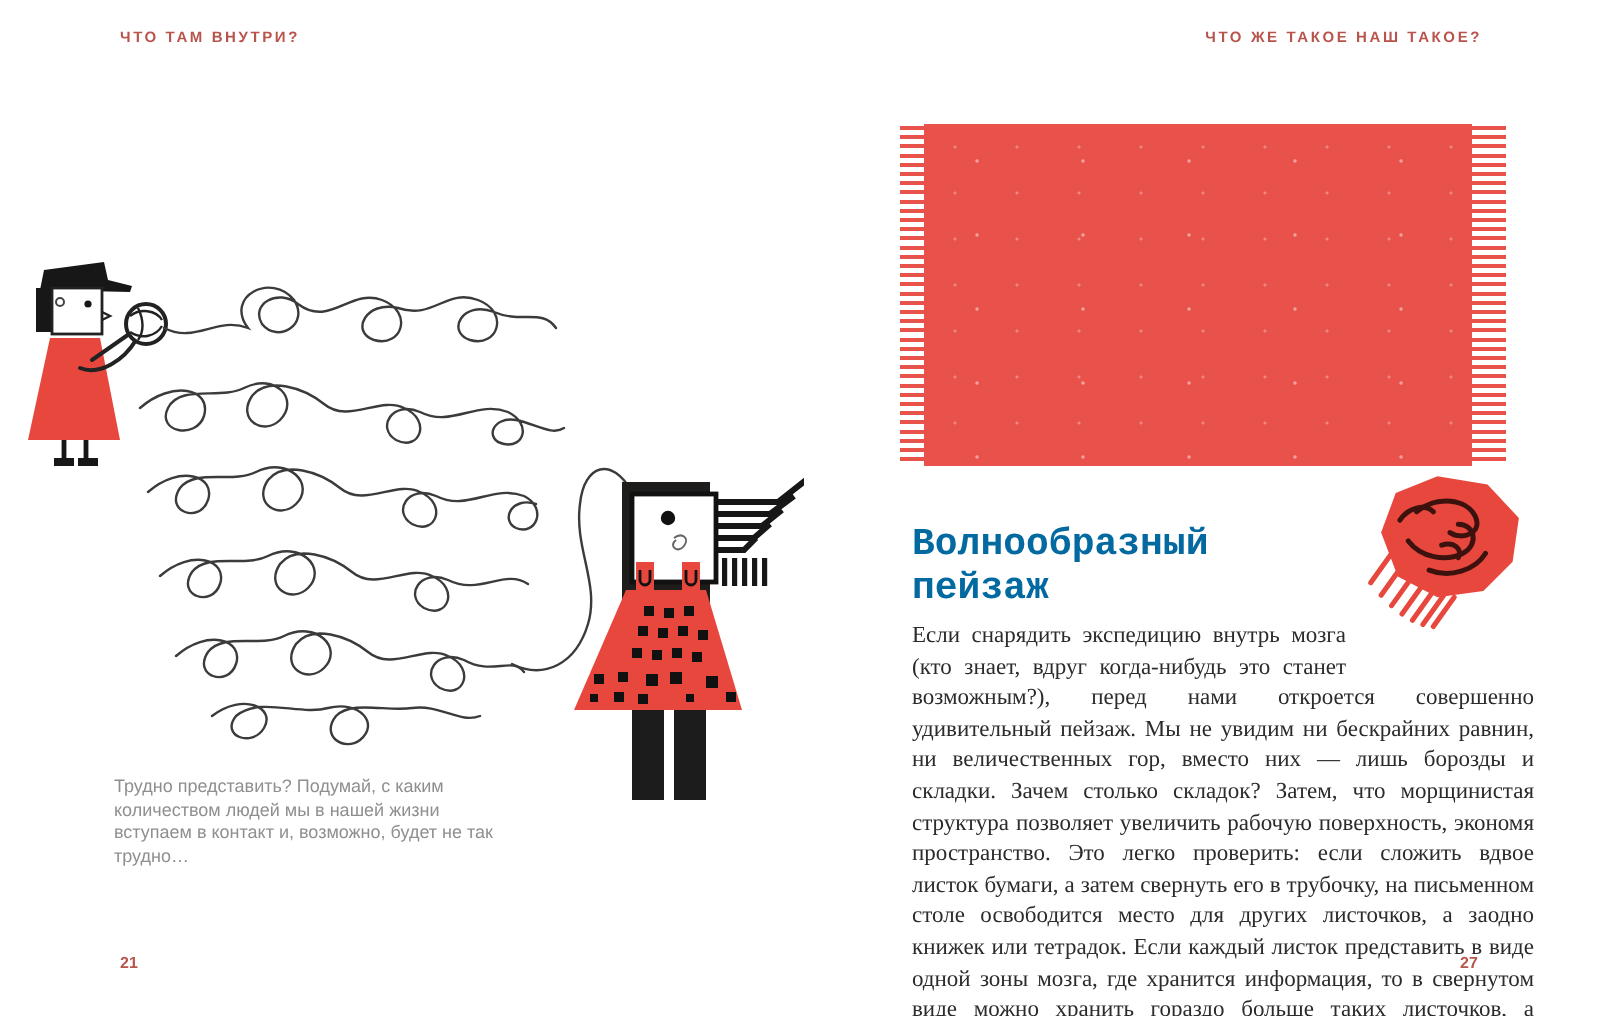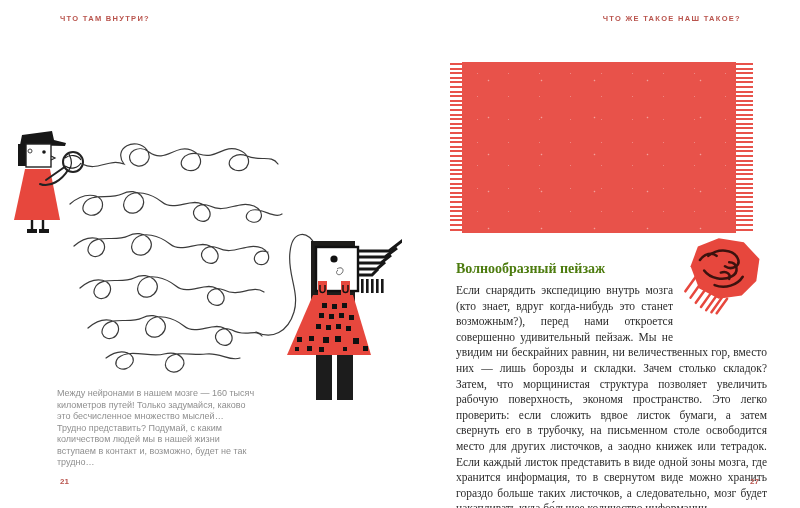--- a/index.html
+++ b/index.html
@@ -27,21 +27,21 @@
     position:absolute; left:57px; top:388px; width:204px;
     font-size:9px; line-height:11.5px; color:var(--caption_gray);
   }
   .caption p { margin:0; }
 
   .pagenum {
     position:absolute; top:477px; font-size:8px; font-weight:bold;
     color:var(--header_red);
   }
   .pagenum.left  { left:60px; }
-  .pagenum.right { left:750px; }
+  .pagenum.right { left:730px; }
 
   
   .rug { position:absolute; left:450px; top:62px; width:303px; height:171px; }
   .rug .fringe {
     position:absolute; top:1px; bottom:1px;
     background:repeating-linear-gradient(to bottom, var(--rug_red) 0 2px, transparent 2px 4.6px);
   }
   .rug .fringe.fl { left:0; width:12px; }
   .rug .fringe.fr { right:0; width:17px; }
   .rug .body {
@@ -49,22 +49,22 @@
     background:var(--rug_red);
     background-image:
       radial-gradient(circle, rgba(255,255,255,.45) 0 .6px, transparent 1.1px),
       radial-gradient(circle, rgba(255,255,255,.3) 0 .5px, transparent 1px);
     background-size:53px 37px, 31px 23px;
   }
 
   
   .rp-text { position:absolute; left:456px; top:261px; width:311px; }
   .rp-text h3 {
-    margin:0 0 6px 0; font-size:14px; font-weight:bold; color:#4d7c0f;
-    font-family:Liberation Serif, serif;
+    margin:0 0 6px 0; font-size:19px; font-weight:bold; color:#0369a1;
+    font-family:Liberation Mono, monospace;
   }
   .rp-text p {
     margin:0; font-family:"Liberation Serif", serif; font-size:11.5px;
     line-height:15.6px; text-align:justify; color:var(--text);
   }
   .brain-float { float:right; width:84px; height:96px; margin:-26px 0 6px 10px; }
   .brain-float svg { display:block; }
 </style>
 </head>
 <body>
@@ -150,21 +150,20 @@
           <rect x="36" y="114" width="5" height="5"></rect>
           <rect x="60" y="114" width="4" height="4"></rect>
           <rect x="80" y="113" width="5" height="5"></rect>
       </g>
       <rect x="33" y="122" width="16" height="46" fill="#1c1c1c"></rect>
       <rect x="54" y="122" width="16" height="46" fill="#1c1c1c"></rect>
     </g>
   </svg>
 
   <div class="caption">
-    <p>Между нейронами в нашем мозге — 160 тысяч километров путей! Только задумайся, каково это бесчисленное множество мыслей…</p>
     <p>Трудно представить? Подумай, с каким количеством людей мы в нашей жизни вступаем в контакт и, возможно, будет не так трудно…</p>
   </div>
 
   <div class="pagenum left">21</div>
 
   <div class="rug">
     <div class="fringe fl"></div>
     <div class="body"></div>
     <div class="fringe fr"></div>
   </div>

